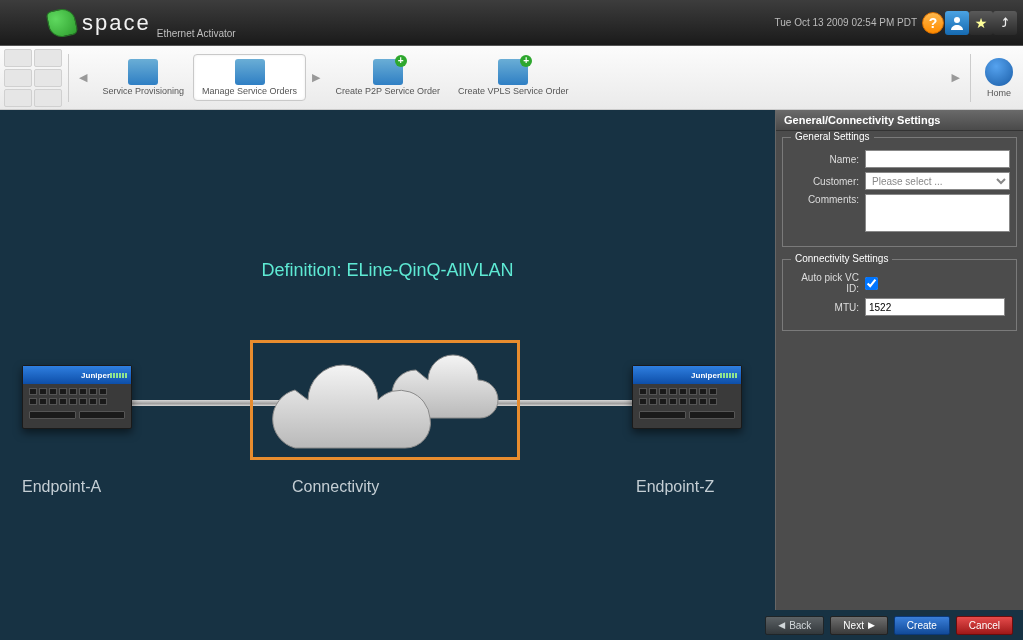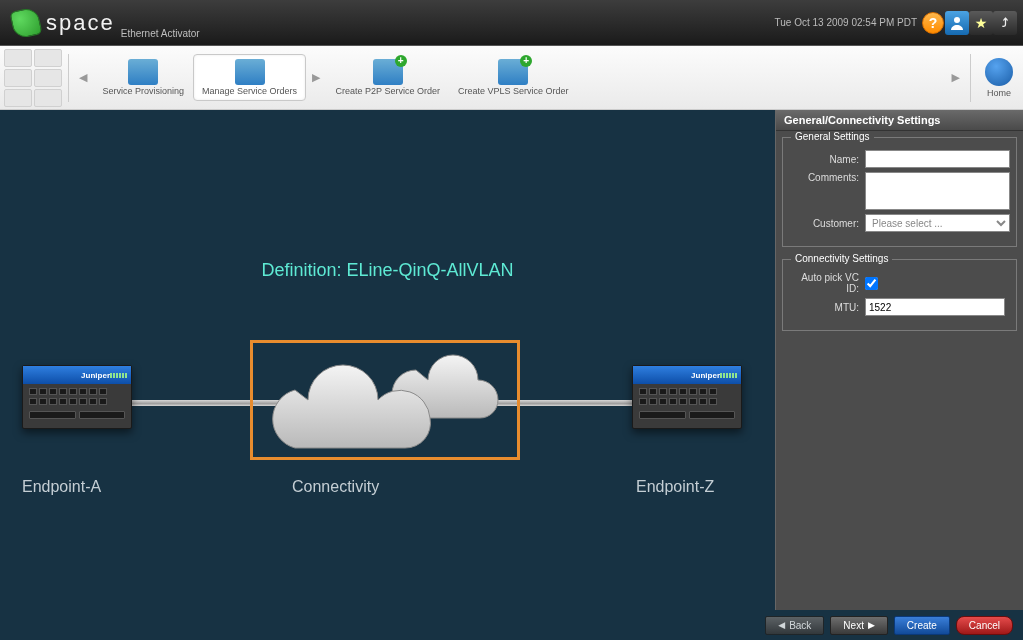--- a/index.html
+++ b/index.html
@@ -5,21 +5,21 @@
 * { box-sizing: border-box; margin: 0; padding: 0; font-family: Arial, Helvetica, sans-serif; }
 body { width: 1023px; height: 640px; background: #1a3a52; overflow: hidden; }
 
 
 .top-header {
   height: 46px;
   background: linear-gradient(to bottom, #3d3d3d 0%, #1a1a1a 100%);
   display: flex; align-items: center; padding: 0 6px 0 0;
   border-bottom: 1px solid #555;
 }
-.logo-area { display: flex; align-items: center; gap: 6px; padding-left: 12px; }
+.logo-area { display: flex; align-items: center; gap: 6px; padding-left: 12px; margin-left: 36px; }
 .leaf-icon { width: 28px; height: 28px; background: radial-gradient(circle at 30% 30%, #5fd95f, #2e9e2e); border-radius: 6px 50% 6px 50%; transform: rotate(-12deg); border: 1px solid #267a26; }
 .app-title { color: #f2f2f2; font-size: 22px; font-weight: 300; letter-spacing: 2px; font-family: "Segoe UI", Arial, sans-serif; }
 .sub-title { color: #bfbfbf; font-size: 10px; margin-left: 6px; align-self: flex-end; margin-bottom: 6px; }
 .header-right { margin-left: auto; display: flex; align-items: center; gap: 0; }
 .timestamp { color: #bbb; font-size: 10px; margin-right: 4px; }
 .hdr-icon { width: 24px; height: 24px; border-radius: 3px; display: flex; align-items: center; justify-content: center; }
 .help-circle { width: 22px; height: 22px; background: linear-gradient(to bottom, #ffb84d, #ff8c00); border-radius: 50%; color: #fff; font-weight: bold; font-size: 14px; display:flex;align-items:center;justify-content:center; border: 1px solid #d96f00; }
 .user-icn { background: linear-gradient(to bottom,#4ba3e3,#1569b0); border-radius:3px; }
 .gear-icn { background: linear-gradient(to bottom,#5a5a5a,#2a2a2a); border-radius:3px; color:#ff9; font-size:14px; }
 .close-icn { background: linear-gradient(to bottom,#5a5a5a,#2a2a2a); border-radius:3px; color:#eee; font-size:12px; font-weight:bold; }
@@ -84,21 +84,21 @@
 .device .mouths span { flex:1; height:8px; background:#1a1a1a; border:1px solid #555; border-radius:1px;}
 .node-label { position:absolute; color:#c4ced4; font-size:16px; }
 
 
 .bottom-bar { height:30px; background:#173243; display:flex; justify-content:flex-end; align-items:center; gap:6px; padding-right:10px;}
 .btn3d { font-size:10px; color:#fff; padding:3px 12px; border:1px solid #222; border-radius:2px; cursor:pointer;
   background: linear-gradient(to bottom,#6e6e6e,#3a3a3a);
   display:flex; align-items:center; gap:4px;}
 .btn3d.disabled { opacity:0.8; }
 .btn3d.blue { background: linear-gradient(to bottom,#3a7fd9,#114a99); border-color:#0b3978;}
-.btn3d.red  { background: linear-gradient(to bottom,#e54b4b,#a01818); border-color:#6a0d0d;border-radius:8px;}
+.btn3d.red  { background: linear-gradient(to bottom,#e54b4b,#a01818); border-color:#6a0d0d;}
 .arrow { font-size:9px; }
 </style>
 </head>
 <body>
 
 <div class="top-header">
   <div class="logo-area">
     <div class="leaf-icon"></div>
     <div class="app-title">space</div>
   </div>
@@ -272,30 +272,30 @@
 
   <div class="side-panel">
     <div class="panel-header">General/Connectivity Settings</div>
 
     <div class="fieldset">
       <div class="legend">General Settings</div>
       <div class="form-row">
         <label>Name:</label>
         <input type="text" value="" style="">
       </div>
-      <div class="form-row" style="align-items:flex-start;">
-        <label>Comments:</label>
-        <textarea value="" style=""></textarea>
-      </div>
       <div class="form-row">
         <label>Customer:</label>
         <select>
           <option>Please select ...</option>
         </select>
       </div>
+      <div class="form-row" style="align-items:flex-start;">
+        <label>Comments:</label>
+        <textarea value="" style=""></textarea>
+      </div>
     </div>
 
     <div class="fieldset">
       <div class="legend">Connectivity Settings</div>
       <div class="form-row">
         <div class="stacked-label">Auto pick VC ID:</div>
         <input type="checkbox" checked="" style="">
       </div>
       <div class="form-row">
         <label>MTU:</label>

